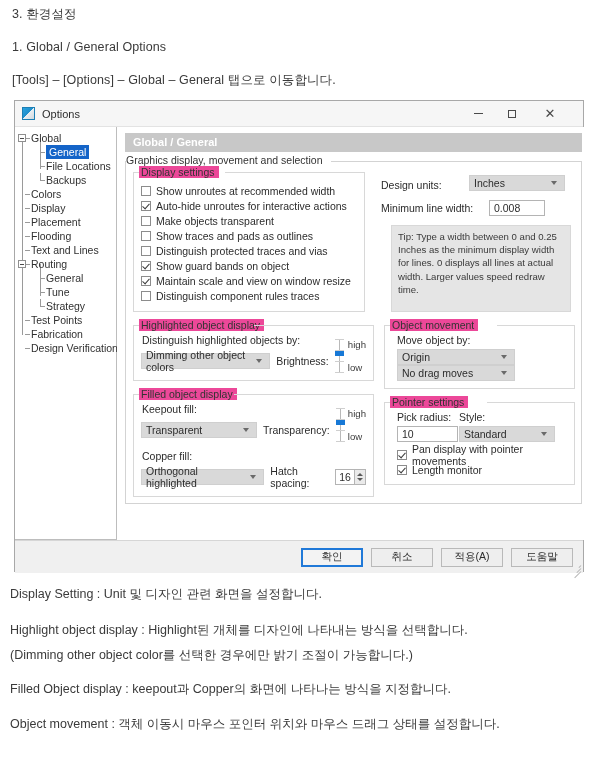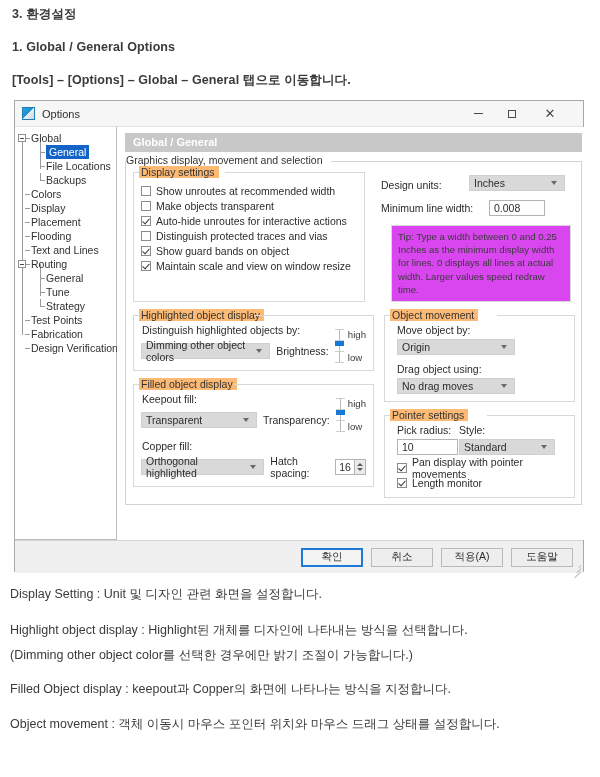--- a/index.html
+++ b/index.html
@@ -16,21 +16,20 @@
     overflow: hidden;
   }
 
   
   .doc-line {
     position: absolute;
     font-size: 12.5px;
     color: #3a3a3a;
     white-space: nowrap;
     letter-spacing: .1px;
-    font-weight: bold;
   }
   #doc-heading   { left: 12px; top: 6px;  font-size: 12.5px; }
   #doc-sub       { left: 12px; top: 40px; }
   #doc-path      { left: 12px; top: 72px; }
 
   .caption-line {
     position: absolute;
     left: 10px;
     font-size: 12.5px;
     color: #3a3a3a;
@@ -203,21 +202,21 @@
   .subgroup {
     position: relative;
     border: 1px solid #d8d8d8;
     border-top: none;
     margin: 12px 7px 0 7px;
     padding: 8px 7px 7px 7px;
   }
   .subgroup > .sg-legend {
     position: absolute;
     top: -7px; left: 5px;
-    background: #fdba74;
+    background: #ec4899;
     padding: 0 4px 0 2px;
     font-size: 10.5px;
     color: #333;
   }
   .sg-top-l, .sg-top-r {
     position: absolute; top: -1px; height: 1px; background: #d8d8d8;
   }
 
   
   .cb-row {
@@ -273,25 +272,25 @@
     border: 1px solid #b4b4b4;
     box-sizing: border-box;
     font-size: 10.5px;
     color: #2c2c2c;
     display: flex;
     align-items: center;
     padding-left: 4px;
   }
   .tipbox {
     border: 1px solid #d8d8d8;
-    background: #d946ef;
+    background: #e5e5e5;
     font-size: 9.6px;
     line-height: 1.38;
     color: #3a3a3a;
-    padding: 4px 6px 5px 6px;
+    padding: 4px 6px 15px 6px;
     box-sizing: border-box;
   }
 
   
   .slider {
     position: relative;
     width: 9px;
     height: 34px;
   }
   .slider .track {
@@ -445,38 +444,46 @@
           <div class="subgroup" style="width:216px; flex:none; margin-right:0;">
             <div class="sg-top-l" style="left:-1px; width:6px;"></div>
             <div class="sg-legend">Display settings</div>
             <div class="sg-top-r" style="right:-1px; width:140px;"></div>
             <div id="display-checkboxes" style="margin-top:2px;">
                 <div class="cb-row">
                   <span class="cb"></span>
                   <span>Show unroutes at recommended width</span>
                 </div>
                 <div class="cb-row">
+                  <span class="cb checked"></span>
+                  <span>Auto-hide unroutes for interactive actions</span>
+                </div>
+                <div class="cb-row">
                   <span class="cb"></span>
                   <span>Make objects transparent</span>
                 </div>
                 <div class="cb-row">
-                  <span class="cb checked"></span>
-                  <span>Auto-hide unroutes for interactive actions</span>
+                  <span class="cb"></span>
+                  <span>Show traces and pads as outlines</span>
                 </div>
                 <div class="cb-row">
                   <span class="cb"></span>
                   <span>Distinguish protected traces and vias</span>
                 </div>
                 <div class="cb-row">
                   <span class="cb checked"></span>
                   <span>Show guard bands on object</span>
                 </div>
                 <div class="cb-row">
                   <span class="cb checked"></span>
                   <span>Maintain scale and view on window resize</span>
+                </div>
+                <div class="cb-row">
+                  <span class="cb"></span>
+                  <span>Distinguish component rules traces</span>
                 </div>
               </div>
           </div>
 
           <div style="flex:1; padding:14px 10px 0 16px; box-sizing:border-box;">
             <div style="display:flex; align-items:flex-end; margin-bottom:9px;">
               <div style="width:88px; font-size:10.5px;">Design units:</div>
               <div class="combo" style="width:96px;">
                 <span>Inches</span>
                 <span class="caret"></span>
@@ -568,21 +575,20 @@
 
             <div class="subgroup" style="margin-left:0; margin-right:4px;">
               <div class="sg-top-l" style="left:-1px; width:6px;"></div>
               <div class="sg-legend">Object movement</div>
               <div class="sg-top-r" style="right:-1px; width:78px;"></div>
               <div style="font-size:10.5px; margin:0 0 3px 5px;">Move object by:</div>
               <div class="combo" style="width:118px; margin-left:5px;">
                 <span>Origin</span>
                 <span class="caret"></span>
               </div>
-              <div style="font-size:10.5px; margin:8px 0 3px 5px;">Drag object using:</div>
               <div class="combo" style="width:118px; margin-left:5px;">
                 <span>No drag moves</span>
                 <span class="caret"></span>
               </div>
             </div>
 
             <div class="subgroup" style="margin-top:14px; margin-left:0; margin-right:4px;">
               <div class="sg-top-l" style="left:-1px; width:6px;"></div>
               <div class="sg-legend">Pointer settings</div>
               <div class="sg-top-r" style="right:-1px; width:88px;"></div>

